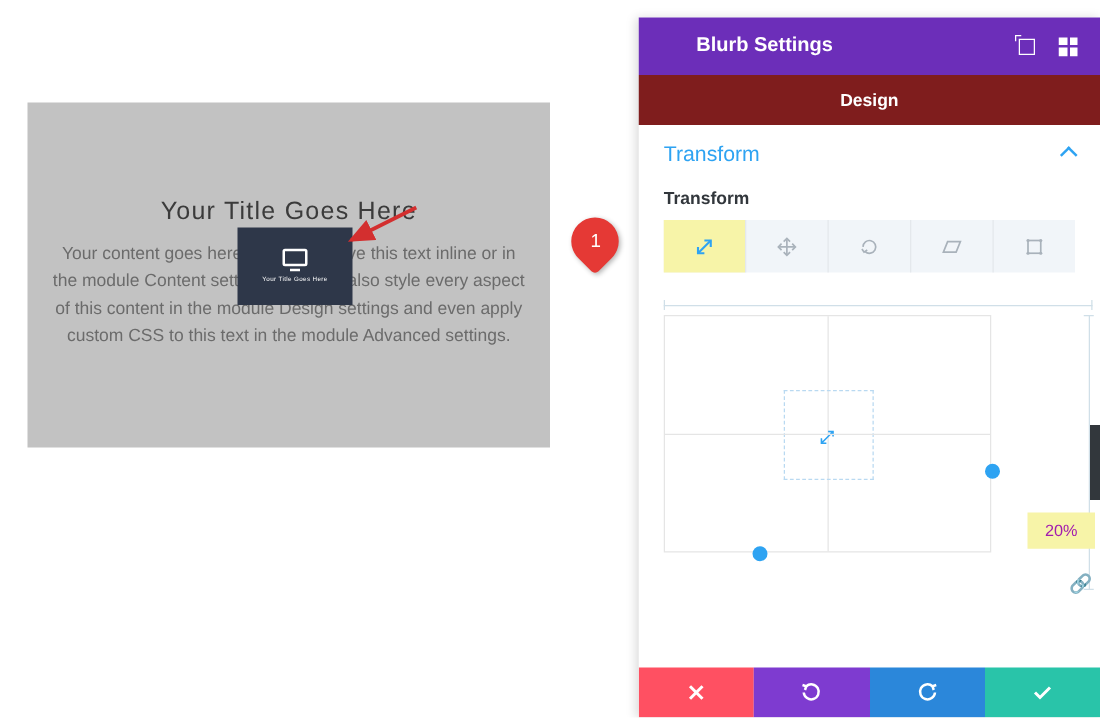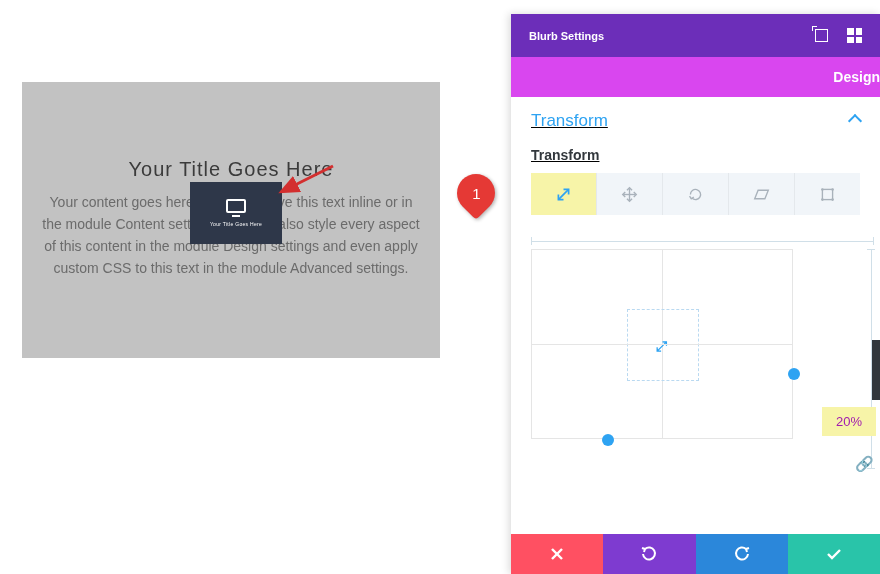--- a/index.html
+++ b/index.html
@@ -25,33 +25,33 @@
 
   .pin { width:38px; height:38px; background:#e53935; position:absolute; border-radius:50% 50% 50% 4px; transform:rotate(-45deg); display:flex; align-items:center; justify-content:center; box-shadow:0 2px 4px rgba(0,0,0,0.3); }
   .pin span { transform:rotate(45deg); color:#fff; font-weight:500; font-size:15px; }
   #pin1 { left:457px; top:174px; }
   #pin2 { left:683px; top:305px; }
   #pin3 { left:555px; top:432px; }
 
   
   .panel { position:absolute; right:0; top:14px; width:369px; height:560px; background:#fff; box-shadow:-2px 0 8px rgba(0,0,0,0.15); display:flex; flex-direction:column; }
   .panel-head { background:#6c2eb9; color:#fff; padding:14px 18px; display:flex; align-items:center; justify-content:space-between; }
-  .panel-title { font-size:11px; font-weight:600; }
+  .panel-title { font-size:16px; font-weight:600;margin-left:28px; }
   .head-icons { display:flex; gap:18px; }
   .hicon { width:15px; height:15px; position:relative; cursor:pointer; }
   .ic-expand::before { content:""; position:absolute; inset:1px; border:1.6px solid #fff; }
   .ic-expand::after { content:""; position:absolute; inset:-2px 4px 4px -2px; border-top:1.6px solid #fff; border-left:1.6px solid #fff; width:4px; height:4px; }
   .ic-grid { display:grid; grid-template-columns:1fr 1fr; grid-template-rows:1fr 1fr; gap:2px; }
   .ic-grid i { background:#fff; }
 
   .tabs { display:flex; background:#6c2eb9; }
   .tab { flex:1; text-align:center; padding:12px 0; color:#fff; font-size:14px; cursor:pointer; opacity:0.85; }
-  .tab.active { background:#d946ef; font-weight:600; opacity:1;text-align:right; }
-
-  .panel-body { flex:1; overflow:hidden; position:relative;text-decoration:underline; }
+  .tab.active { background:#7f1d1d; font-weight:600; opacity:1; }
+
+  .panel-body { flex:1; overflow:hidden; position:relative; }
 
   .section-head { display:flex; justify-content:space-between; align-items:center; padding:14px 20px 8px; cursor:pointer; }
   .section-head .st { color:#2ea3f2; font-size:17px; }
   .chev { width:10px; height:10px; border-right:2px solid #2ea3f2; border-bottom:2px solid #2ea3f2; transform:rotate(-135deg); }
 
   .sublabel { padding:8px 20px 10px; font-size:14px; font-weight:600; color:#32373c; }
 
   .tool-row { margin:0 20px; display:flex; background:#f1f5f9; }
   .tool-btn { flex:1; height:42px; display:flex; align-items:center; justify-content:center; border-left:1px solid #e4e8ec; cursor:pointer; color:#a9b2bb; }
   .tool-btn:first-child { border-left:none; }

